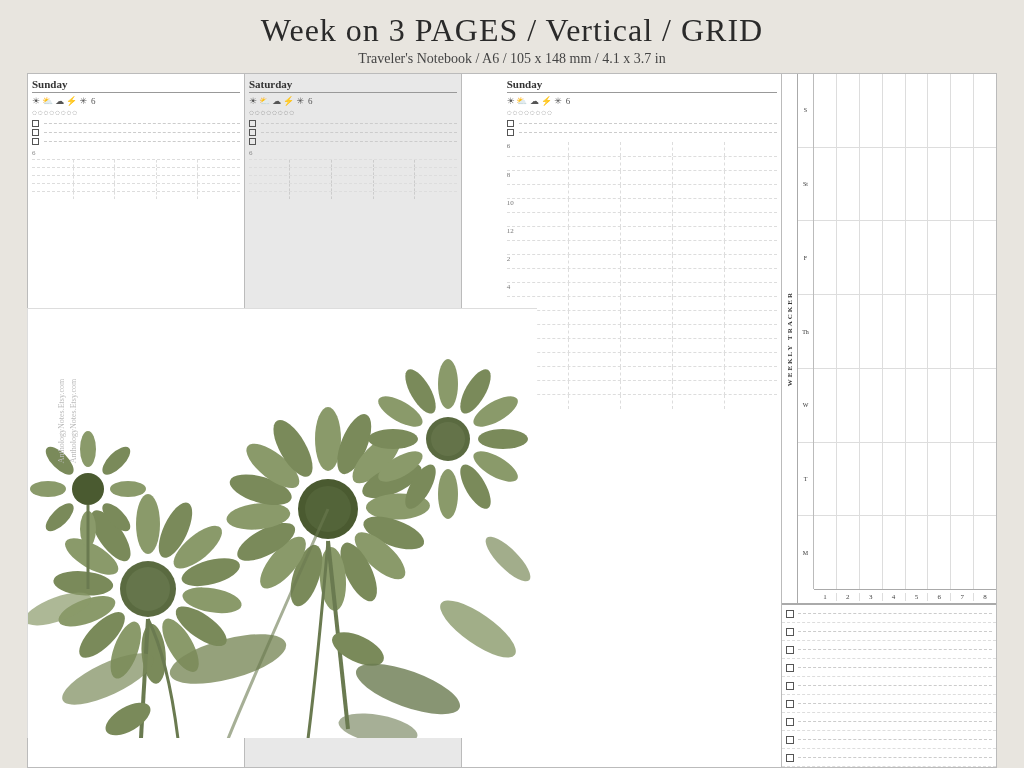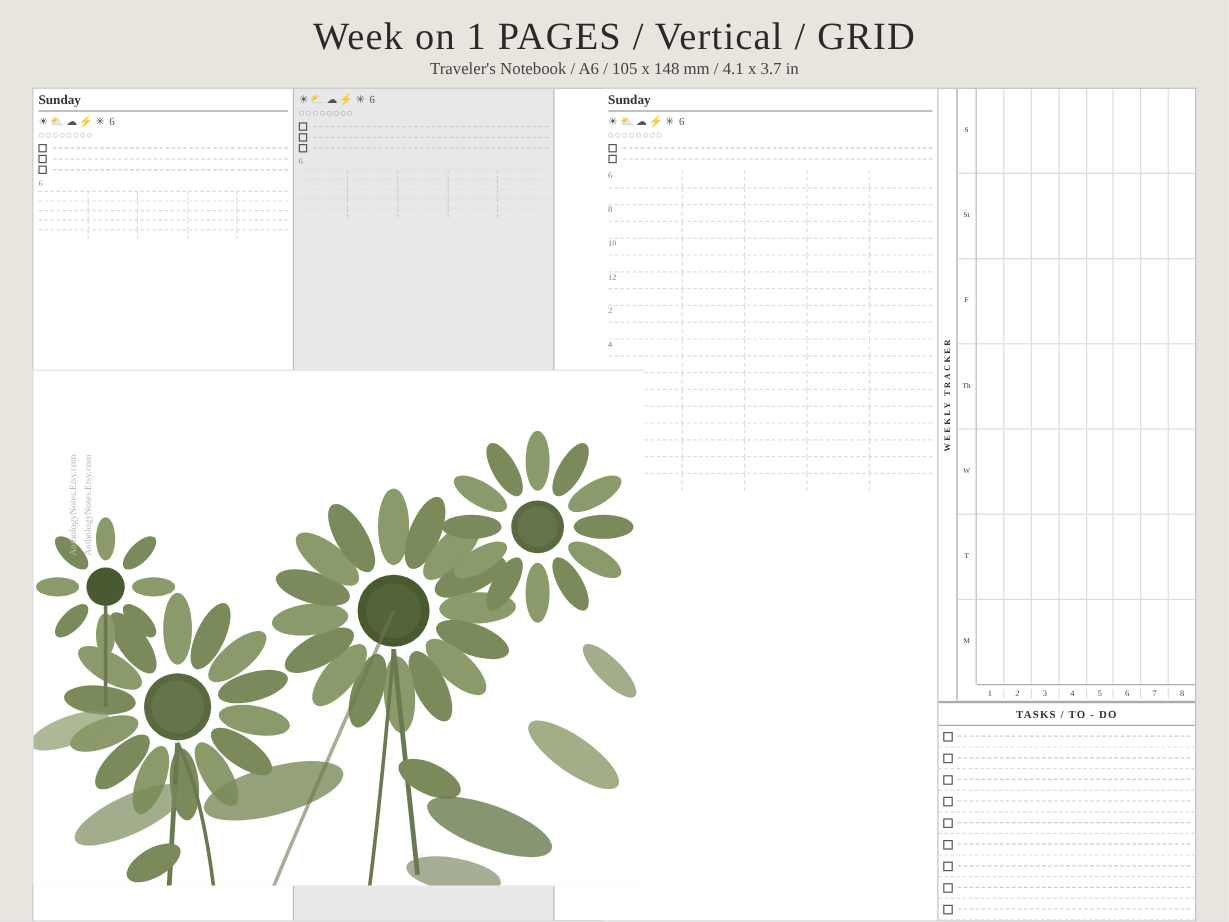--- a/index.html
+++ b/index.html
@@ -153,21 +153,21 @@
     .sunday-page {
       flex: 1.3;
     }
   </style>
 </head>
 <body>
 
 <div class="page-bg">
 
   <div class="header">
-    <div class="header-title">Week on 1 PAGES / Vertical / GRID</div>
+    <div class="header-title">Week on 3 PAGES / Vertical / GRID</div>
     <div class="header-subtitle">Traveler's Notebook / A6 / 105 x 148 mm / 4.1 x 3.7 in</div>
   </div>
 
   <div class="main-content">
 
     <div style="position:absolute; left:-8px; top:50%; transform: translateY(-50%) rotate(-90deg); font-size:8px; color:#bbb; white-space:nowrap; z-index:30; transform-origin: center;">AnthologyNotes.Etsy.com</div>
 
     <div style="display:flex; flex:1; border:1px solid #bbb; background:#fff; position:relative;">
 
       <div class="day-page" style="border-right:1px solid #bbb;">
@@ -237,20 +237,21 @@
               <div style="border-right:1px dashed #ddd;"></div>
               <div style="border-right:1px dashed #ddd;"></div>
               <div style="border-right:1px dashed #ddd;"></div>
               <div style="border-right:1px dashed #ddd;"></div>
               <div></div>
             </div>
         </div>
       </div>
 
       <div class="day-page" style="border-right:1px solid #bbb; background:#e8e8e8;">
+        <div class="day-header">Saturday</div>
         <div class="weather-row">
           <span style="font-size:9px;">☀</span>
           <span style="font-size:9px;">⛅</span>
           <span style="font-size:9px;">☁</span>
           <span style="font-size:9px;">⚡</span>
           <span style="font-size:9px;">✳</span>
           <span style="font-size:9px; margin-left:2px;">6</span>
         </div>
         <div class="rain-drops">
           <span>◌</span>
@@ -641,21 +642,20 @@
             <div style="flex:1; text-align:center; font-size:7px; color:#444; border-right:1px solid #ddd;">4</div>
             <div style="flex:1; text-align:center; font-size:7px; color:#444; border-right:1px solid #ddd;">5</div>
             <div style="flex:1; text-align:center; font-size:7px; color:#444; border-right:1px solid #ddd;">6</div>
             <div style="flex:1; text-align:center; font-size:7px; color:#444; border-right:1px solid #ddd;">7</div>
             <div style="flex:1; text-align:center; font-size:7px; color:#444;">8</div>
           </div>
         </div>
       </div>
 
       <div class="tasks-section">
-        <div class="tasks-header">TASKS / TO - DO</div>
 
         <div class="task-row">
             <div class="task-checkbox"></div>
             <div class="task-line"></div>
           </div>
         <div class="task-row">
             <div class="task-checkbox"></div>
             <div class="task-line"></div>
           </div>
         <div class="task-row">

